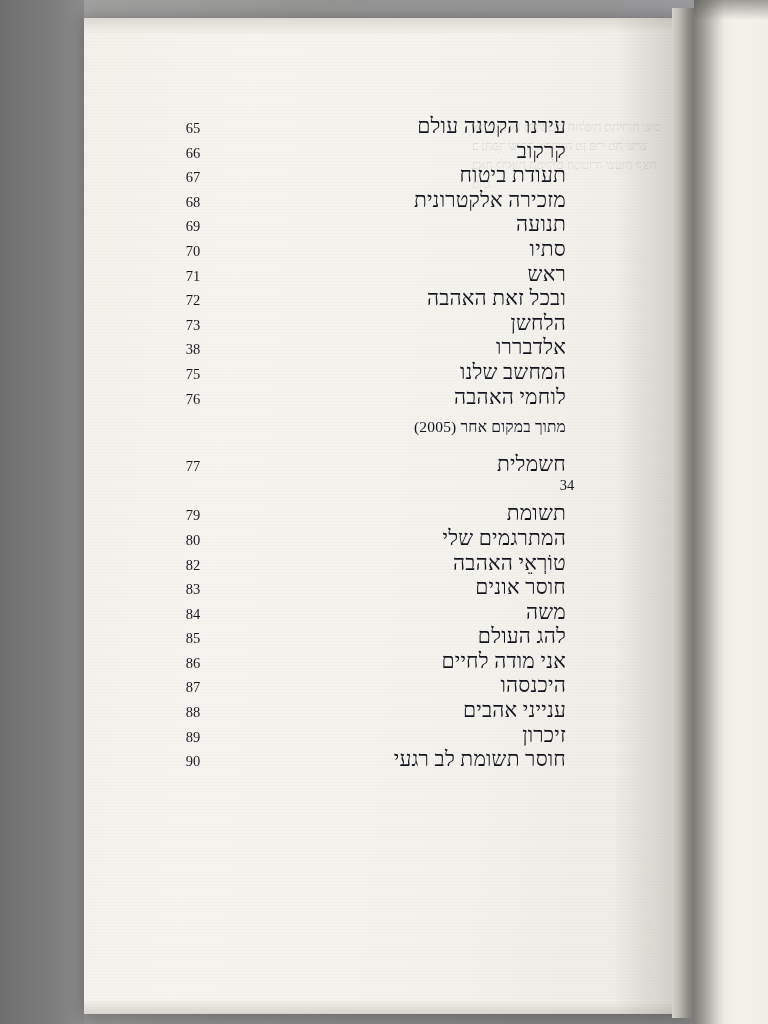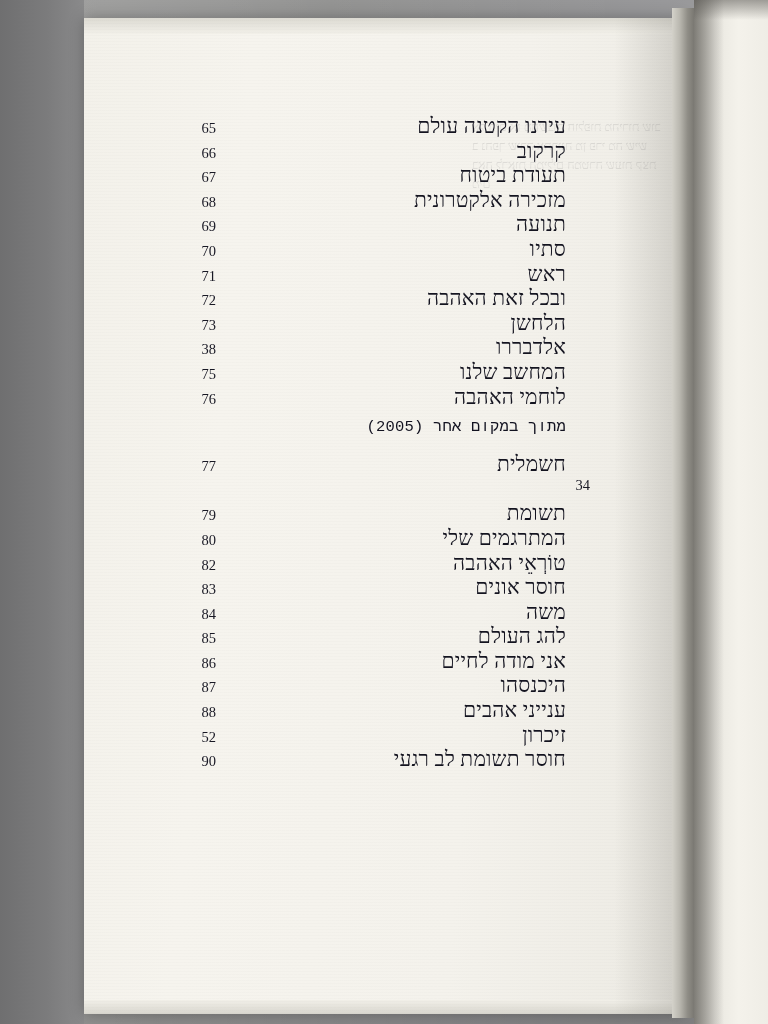--- a/index.html
+++ b/index.html
@@ -138,31 +138,30 @@
     flex: 1 1 auto;
     text-align: right;
     padding-right: 24px;
     font-size: 21px;
     color: #141420;
     letter-spacing: 0.2px;
     white-space: nowrap;
   }
   .pagenum {
     flex: 0 0 46px;
-    text-align: right;
+    text-align: center;
     font-size: 14.5px;
     color: #181824;
     direction: ltr;
     font-family: "Liberation Serif", serif;
   }
   .section-row {
     height: 31px;
     margin-top: 9px;
     margin-bottom: 3px;
-    font-family: Liberation Mono, monospace;
   }
   .section-row .title {
     font-size: 15.5px;
     color: #121220;
   }
   .section-row .pagenum { visibility: hidden; }
 
   
   .grain {
     position: absolute;
@@ -296,21 +295,21 @@
         <div class="row">
           <div class="title">היכנסהו</div>
           <div class="pagenum">87</div>
         </div>
         <div class="row">
           <div class="title">ענייני אהבים</div>
           <div class="pagenum">88</div>
         </div>
         <div class="row">
           <div class="title">זיכרון</div>
-          <div class="pagenum">52</div>
+          <div class="pagenum">89</div>
         </div>
         <div class="row">
           <div class="title">חוסר תשומת לב רגעי</div>
           <div class="pagenum">90</div>
         </div>
 
       </div>
     </div>
 
     <div class="page-inner-shadow"></div>

